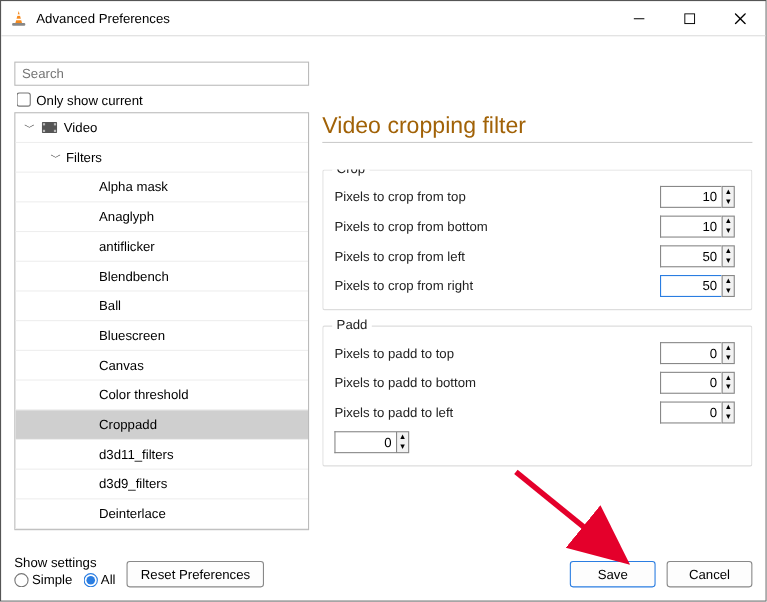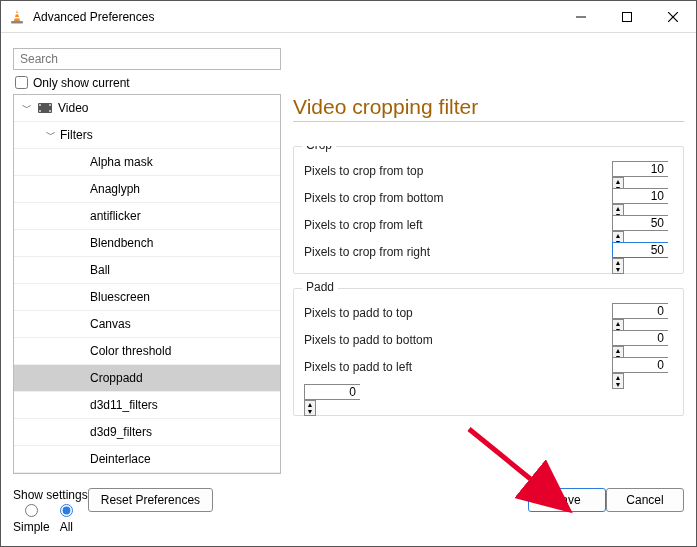--- a/index.html
+++ b/index.html
@@ -56,40 +56,41 @@
   .group-title {
     position: absolute; top: -9px; left: 8px; background: #fff;
     font-size: 12px; padding: 0 4px; color: #222;
   }
   .field-row {
     display: flex; align-items: center; justify-content: space-between;
     height: 27px; font-size: 12px;
   }
   .field-label { color: #222; }
   .spinbox {
-    display: flex; align-items: stretch; height: 20px; flex-direction: column;
+    display: flex; align-items: stretch; height: 20px;
   }
   .spinbox input {
     width: 56px; border: 1px solid #888; border-right: none;
     text-align: right; font-size: 12px; padding: 0 4px;
   }
   .spinbox input.focused { border-color: #2a7de1; outline: none; }
   .spin-btns {
     width: 12px; border: 1px solid #888; display: flex; flex-direction: column;
     background: #f2f2f2;
   }
   .spin-btns div { flex:1; font-size:7px; line-height:1; display:flex; align-items:center; justify-content:center; cursor:default;}
 
   .bottom {
-    display: flex; align-items: flex-start; padding: 8px 12px 12px 12px;
+    display: flex; align-items: flex-end; padding: 8px 12px 12px 12px;
+    gap: 10px;
   }
   .show-settings { font-size: 12px; }
   .show-settings .title-s { margin-bottom: 2px; }
   .radio-row { display:flex; gap:10px; align-items:center; }
-  .radio-row label { display:flex; align-items:center; gap:3px; font-size:12px;flex-direction:column; }
+  .radio-row label { display:flex; align-items:center; gap:3px; font-size:12px; }
   .radio-row input { margin:0; width:13px; height:13px; accent-color:#2a7de1;}
   .btn {
     height: 24px; min-width: 78px; border: 1px solid #888; background:#fdfdfd;
     font-size: 12px; padding: 0 12px; border-radius: 3px; cursor: default;
   }
   .btn.primary { border-color: #2a7de1; }
   .spacer { flex: 1; }
 
   .arrow-overlay {
     position: absolute; pointer-events: none;

